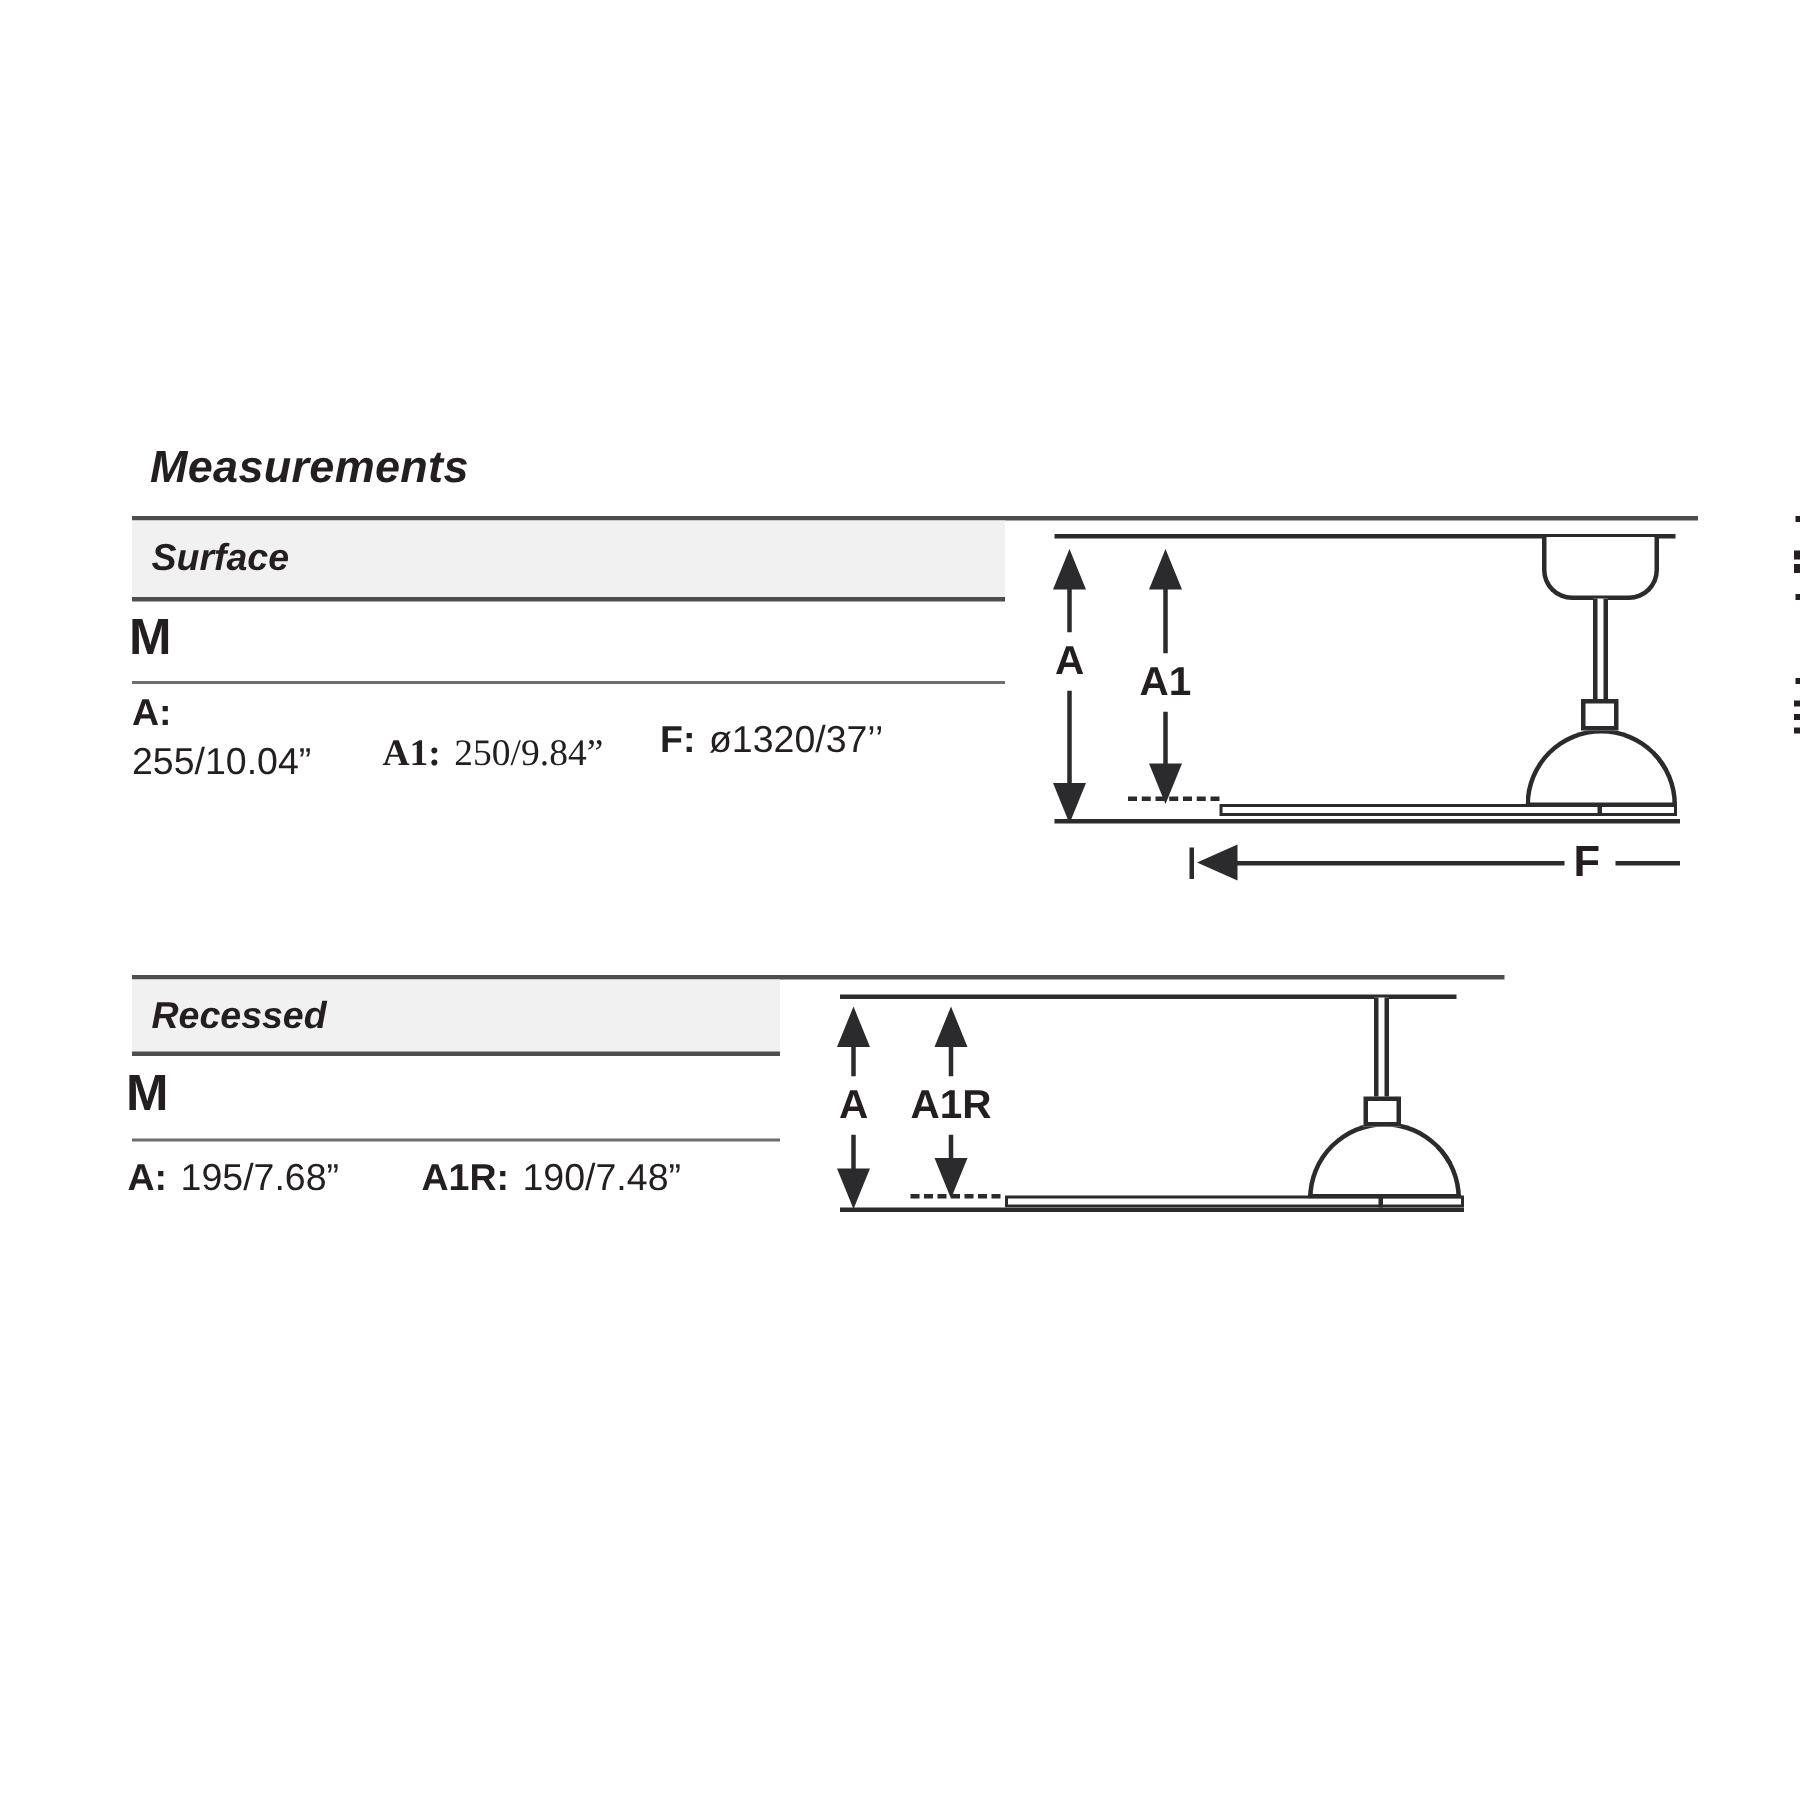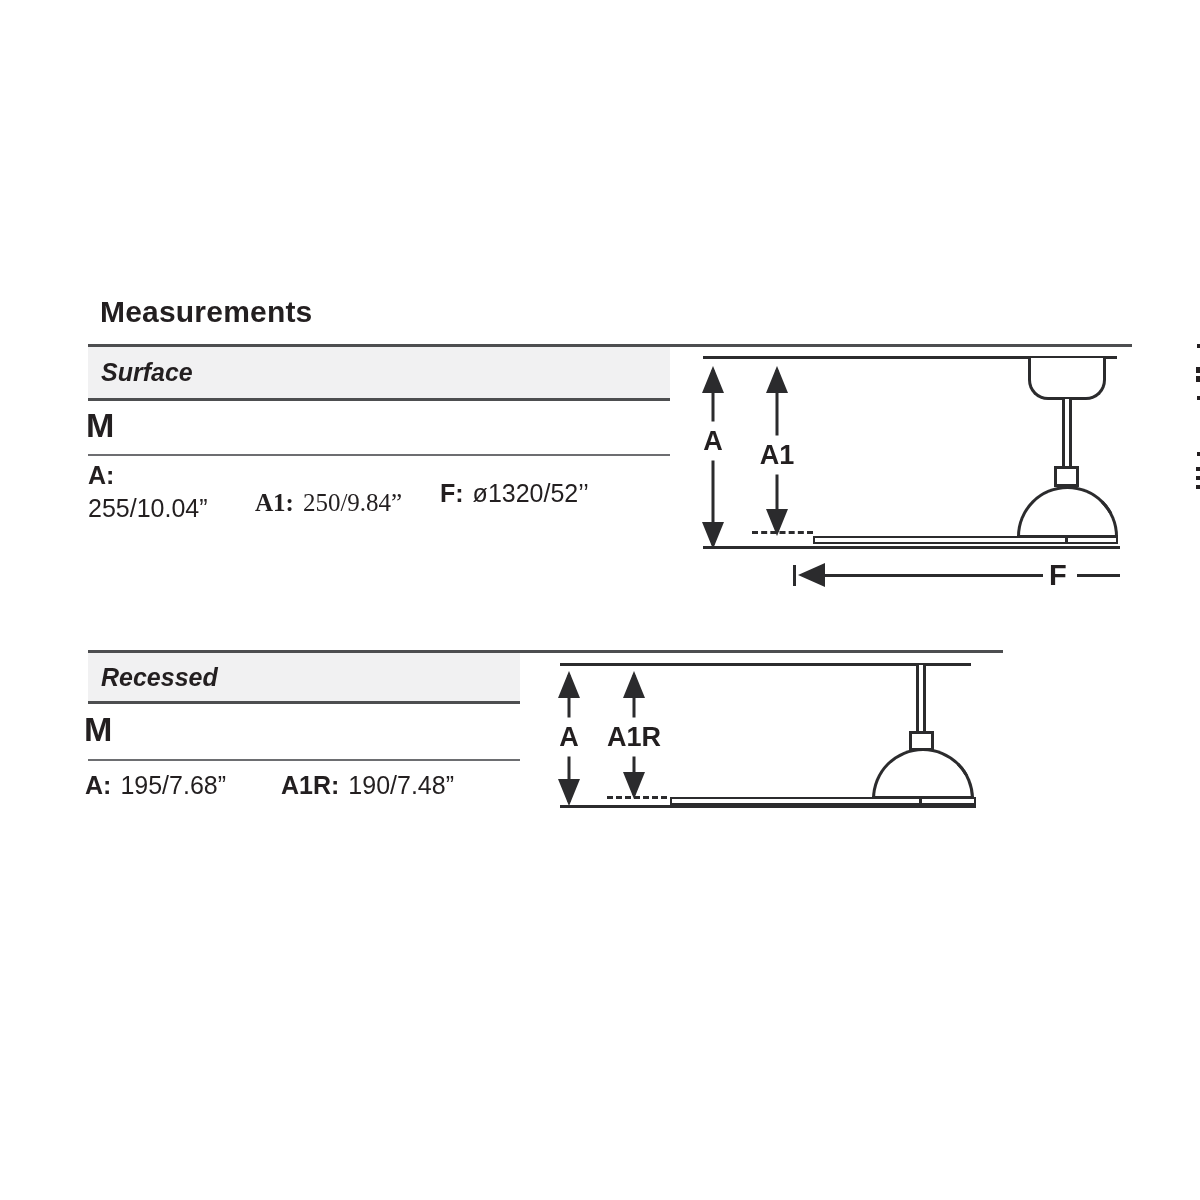--- a/index.html
+++ b/index.html
@@ -8,21 +8,21 @@
     width: 1200px; height: 1200px;
     position: relative;
     font-family: "Liberation Sans", "DejaVu Sans", sans-serif;
     color: #231f20;
     overflow: hidden;
   }
   .abs { position: absolute; }
 
   
   .doc-title {
-    font-size: 30px; font-weight: bold; 
+    font-size: 30px; font-weight: bold; font-style: italic;
     letter-spacing: 0.2px;
   }
   .section-header-bar {
     background: #f1f1f2;
     display: flex; align-items: center;
     padding-left: 13px;
   }
   .section-header-text {
     font-size: 25px; font-weight: bold; font-style: italic;
   }
@@ -120,21 +120,21 @@
   <div class="rule-thin" style="left:88px; top:454px; width:582px; height:2px;"></div>
 
   <div class="abs dim-text dim-key" style="left:88px; top:461px;">A:</div>
   <div class="abs dim-text" style="left:88px; top:494px;">255/10.04”</div>
 
   <div class="abs dim-text dim-pair" style="left:255px; top:489px;font-family:Liberation Serif, serif;">
     <span class="dim-key">A1:</span><span>250/9.84”</span>
   </div>
 
   <div class="abs dim-text dim-pair" style="left:440px; top:479px;">
-    <span class="dim-key">F:</span><span>ø1320/52’’</span>
+    <span class="dim-key">F:</span><span>ø1320/37’’</span>
   </div>
 </div>
 
 <div>
 
   <div class="dline" style="left:703px; top:356px; width:414px; height:3px;"></div>
 
   <div class="blade" style="left:813px; top:536px; width:305px; height:8px;"></div>
 
   <div class="canopy" style="left:1028px; top:358px; width:78px; height:42px;"></div>

